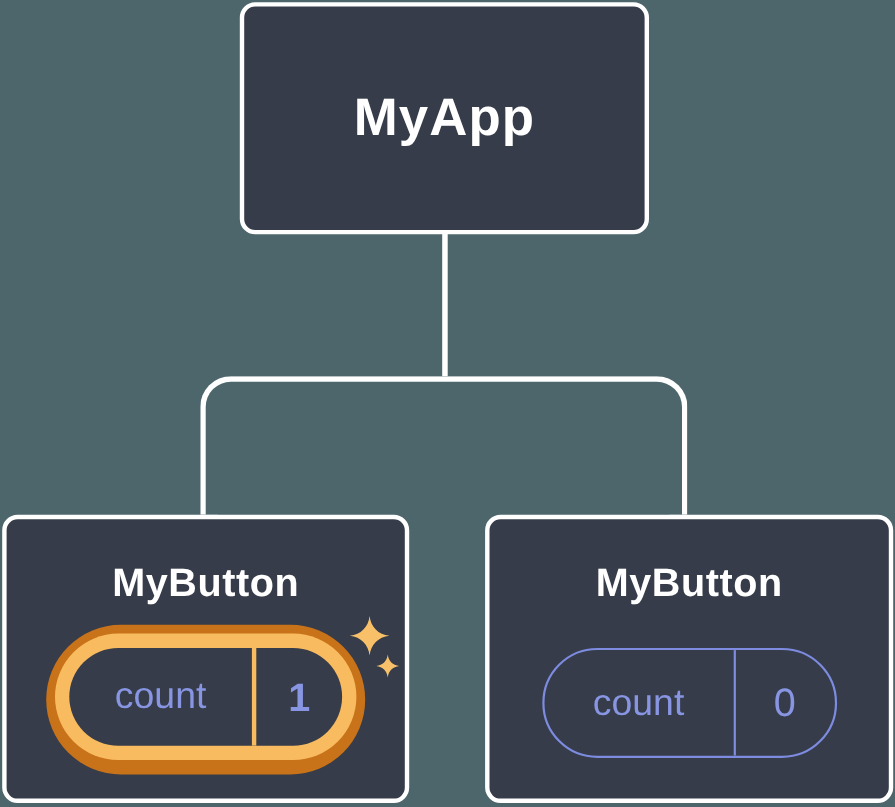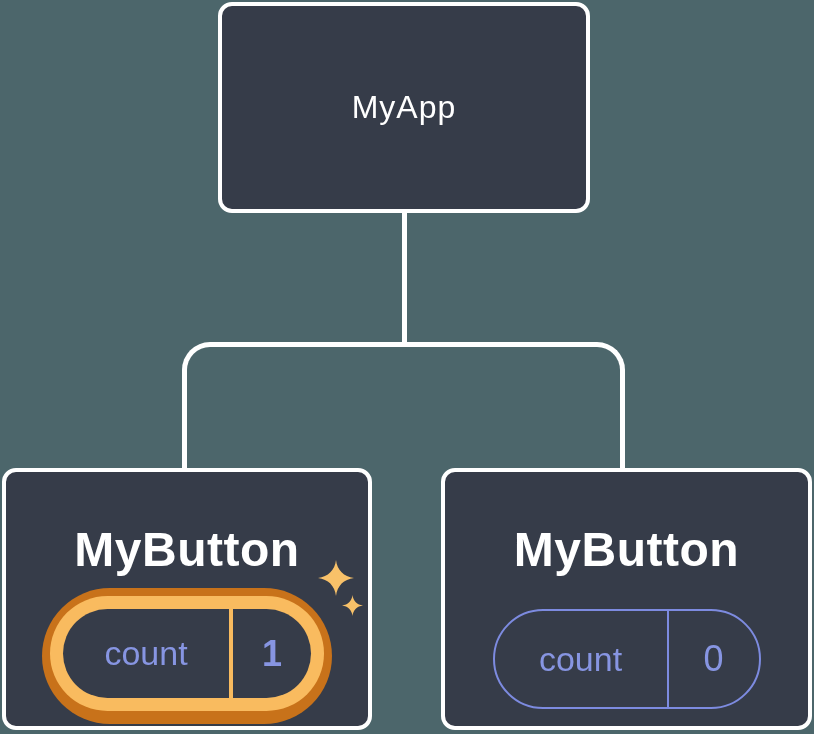--- a/index.html
+++ b/index.html
@@ -27,21 +27,21 @@
     background:var(--node-bg,#363C49);
     border:4px solid var(--node-border,#FFFFFF);
     border-radius:14px;
   }
   .node.root{
     left:218px;top:2px;width:372px;height:211px;
     display:flex;align-items:center;justify-content:center;
   }
   .root-label{
     color:var(--text-light,#FFFFFF);
-    font-size:32px;font-weight:400;letter-spacing:1px;
+    font-size:48px;font-weight:700;letter-spacing:1px;
   }
   .connector{position:absolute;}
   .connector.stem{
     left:402px;top:211px;width:5px;height:131px;
     background:var(--line,#FFFFFF);
   }
   .connector.branch{
     left:182px;top:342px;width:443px;height:126px;
     border-top:5px solid var(--line,#FFFFFF);
     border-left:5px solid var(--line,#FFFFFF);
@@ -50,23 +50,22 @@
   }
   .node.child{
     top:468px;width:371px;height:262px;
     display:flex;flex-direction:column;align-items:center;
     padding-top:36px;
   }
   .node.child.left{left:2px;width:370px;}
   .node.child.right{left:441px;}
   .child-label{
     color:var(--text-light,#FFFFFF);
-    font-size:48px;font-weight:700;letter-spacing:0.5px;
+    font-size:36px;font-weight:700;letter-spacing:0.5px;
     line-height:44px;
-    margin-top:20px;
   }
   
   .pill-outer{
     margin-top:16px;
     background:var(--orange-dark,#C8721A);
     border-radius:999px;
     padding:8px 8px 13px 8px;
   }
   .pill-mid{
     background:var(--orange-light,#F9BB5F);

